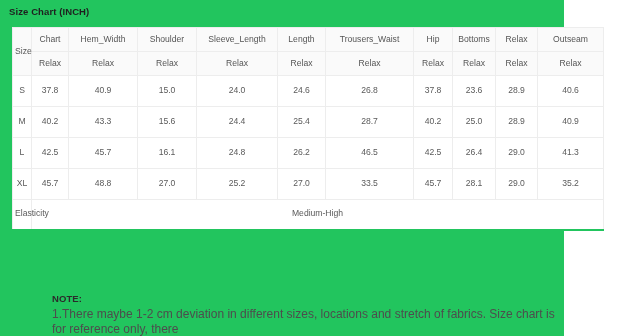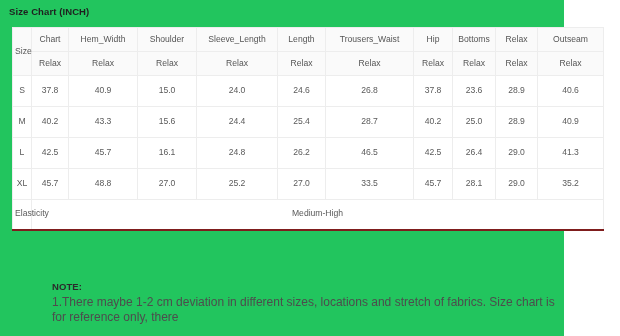--- a/index.html
+++ b/index.html
@@ -58,21 +58,21 @@
   table.size-table thead th.size-head {
     background: #fafafa;
     height: 48px;
   }
   table.size-table tbody td {
     background: #ffffff;
     height: 31px;
   }
   table.size-table tbody tr.elasticity-row td {
     height: 30px;
-    border-bottom: 2px solid #7f1d1d;
+    border-bottom: 2px solid #22c55e;
     text-align: center;
   }
   
   col.c-size      { width: 19px; }
   col.c-bust      { width: 37px; }
   col.c-hem       { width: 69px; }
   col.c-shoulder  { width: 59px; }
   col.c-sleeve    { width: 81px; }
   col.c-length    { width: 48px; }
   col.c-trousers  { width: 88px; }
@@ -84,21 +84,21 @@
   .note-block {
     position: absolute;
     left: 52px;
     top: 281px;
     width: 520px;
   }
   .note-heading {
     font-size: 9.5px;
     font-weight: bold;
     color: #2b2b2b;
-    margin: 0 0 3px 0;
+    margin: 12px 0 3px 0;
     letter-spacing: 0.1px;
   }
   .note-line {
     font-size: 12px;
     color: #4d4d4d;
     line-height: 15px;
     margin: 0;
   }
 </style>
 </head>

